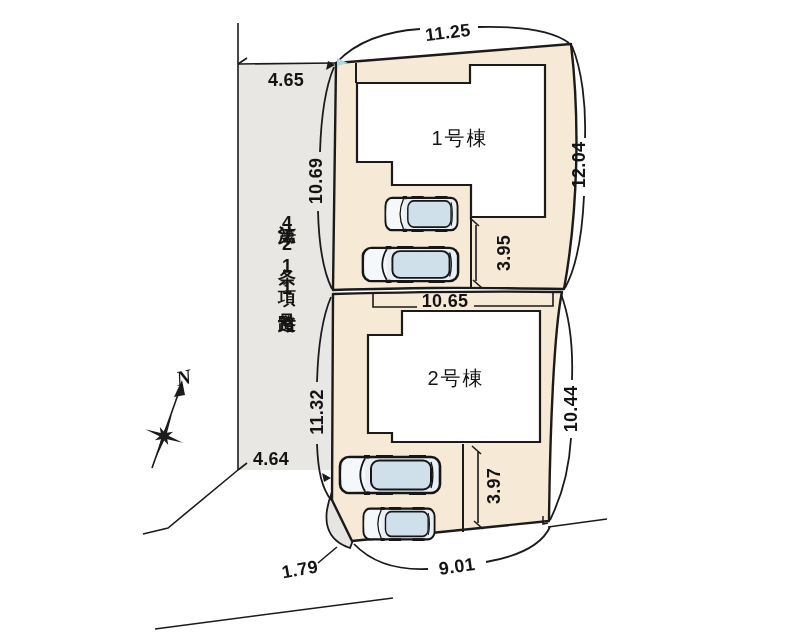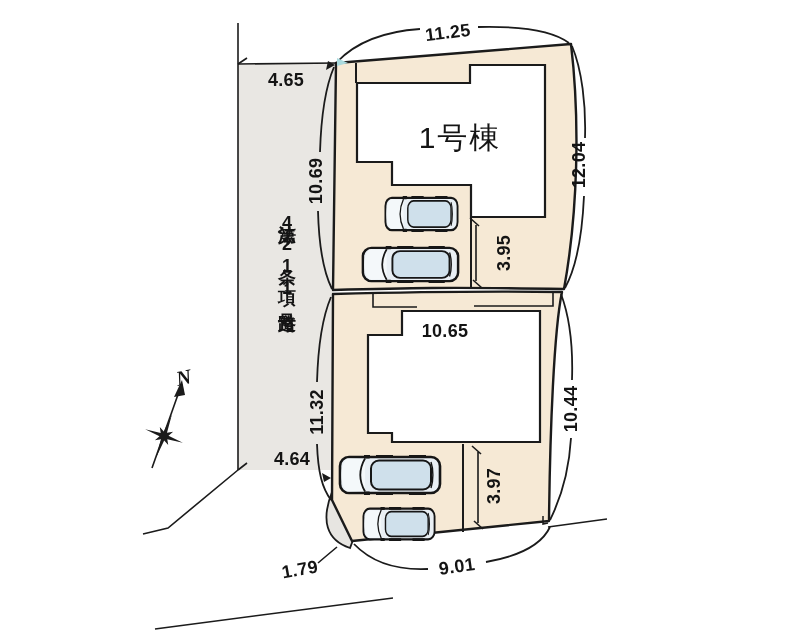--- a/index.html
+++ b/index.html
@@ -5,21 +5,21 @@
   html,body{margin:0;padding:0;background:#fff;}
   .stage{position:relative;width:800px;height:642px;background:#ffffff;overflow:hidden;
          font-family:"Liberation Sans","DejaVu Sans",sans-serif;color:#111;}
   .stage svg{position:absolute;left:0;top:0;}
   .lbl{position:absolute;white-space:nowrap;transform:translate(-50%,-50%);
        font-size:18px;font-weight:600;letter-spacing:.3px;color:#141414;}
   .rot90{transform:translate(-50%,-50%) rotate(-90deg);}
   .tilt7{transform:translate(-50%,-50%) rotate(-7deg);}
   .tilt8{transform:translate(-50%,-50%) rotate(-8deg);}
   .tilt10{transform:translate(-50%,-50%) rotate(-10deg);}
-  .bldg{font-size:30px;font-weight:500;letter-spacing:2px;}
+  .bldg{font-size:20px;font-weight:500;letter-spacing:2px;}
   .roadtxt{writing-mode:vertical-rl;text-orientation:upright;font-size:18px;
            font-weight:600;letter-spacing:1px;line-height:1;}
   .north{font-size:21px;font-weight:bold;font-style:italic;
          transform:translate(-50%,-50%) rotate(-12deg);font-family:"Liberation Serif","DejaVu Serif",serif;}
 </style>
 </head>
 <body>
 
 <div class="stage">
 
@@ -95,25 +95,26 @@
       <polygon points="182,380 174,397 185,395" fill="#1b1b1b"></polygon>
       <polygon points="171.9,414.4 167,432.7 173.1,431.8 168.5,435.8 182.8,442.8 167.3,439.3 168.2,445.1 164.2,440.5 156.1,457.6 161,439.3 154.9,440.2 159.5,436.2 145.2,429.2 160.7,433 159.8,426.9 163.8,431.5" fill="#1b1b1b"></polygon>
     </g>
   </svg>
 
   <span class="lbl" style="left:286px;top:80px;text-align:right;">4.65</span>
   <span class="lbl tilt7" style="left:448px;top:33px;">11.25</span>
   <span class="lbl rot90" style="left:316px;top:181px;">10.69</span>
   <span class="lbl rot90" style="left:579px;top:165px;">12.04</span>
   <span class="lbl rot90" style="left:504px;top:253px;">3.95</span>
-  <span class="lbl" style="left:445px;top:301px;margin-top:30px;">10.65</span>
+  <span class="lbl" style="left:445px;top:301px;">10.65</span>
   <span class="lbl rot90" style="left:317px;top:412px;">11.32</span>
   <span class="lbl rot90" style="left:571px;top:409px;">10.44</span>
   <span class="lbl rot90" style="left:494px;top:486px;">3.97</span>
-  <span class="lbl" style="left:292px;top:459px;">4.64</span>
+  <span class="lbl" style="left:271px;top:459px;">4.64</span>
   <span class="lbl tilt8" style="left:457px;top:567px;">9.01</span>
   <span class="lbl tilt10" style="left:300px;top:570px;">1.79</span>
 
   <span class="lbl bldg" style="left:460px;top:138px;">1号棟</span>
+  <span class="lbl bldg" style="left:456px;top:378px;">2号棟</span>
 
   <span class="lbl roadtxt" style="left:287px;top:256px;">法第42条1項1号道路</span>
   <span class="lbl north" style="left:184px;top:378px;">N</span>
 </div>
 
 </body></html>

